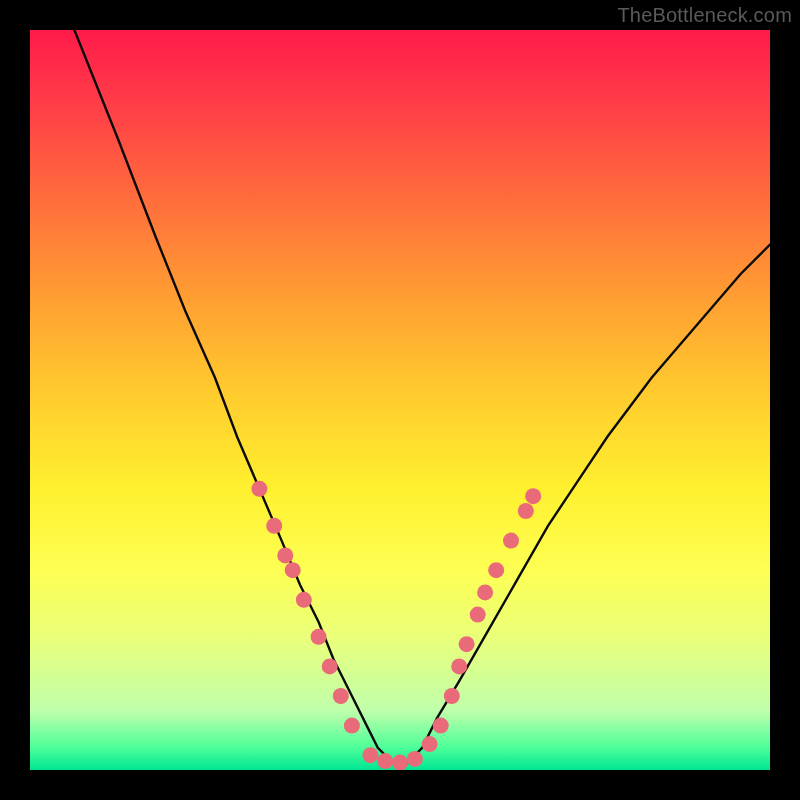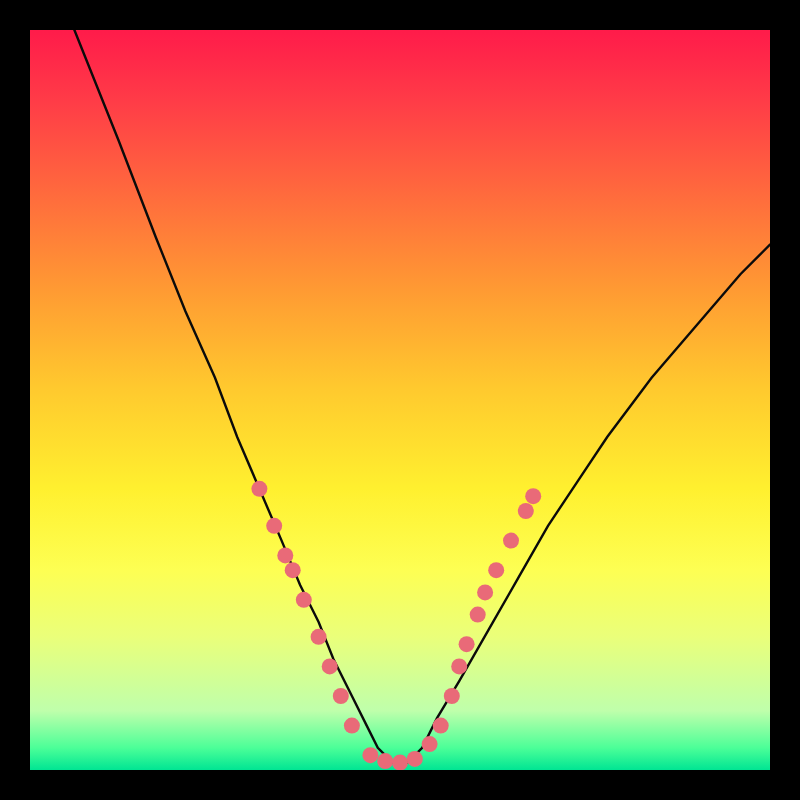--- a/index.html
+++ b/index.html
@@ -82,13 +82,14 @@
           <circle cx="436.60" cy="614.20" r="8" fill="#e96a78"></circle>
           <circle cx="447.70" cy="584.60" r="8" fill="#e96a78"></circle>
           <circle cx="455.10" cy="562.40" r="8" fill="#e96a78"></circle>
           <circle cx="466.20" cy="540.20" r="8" fill="#e96a78"></circle>
           <circle cx="481.00" cy="510.60" r="8" fill="#e96a78"></circle>
           <circle cx="495.80" cy="481.00" r="8" fill="#e96a78"></circle>
           <circle cx="503.20" cy="466.20" r="8" fill="#e96a78"></circle>
         </g>
     </svg>
   </div>
+  <div class="attribution">TheBottleneck.com</div>
 </div>
 
 </body></html>

